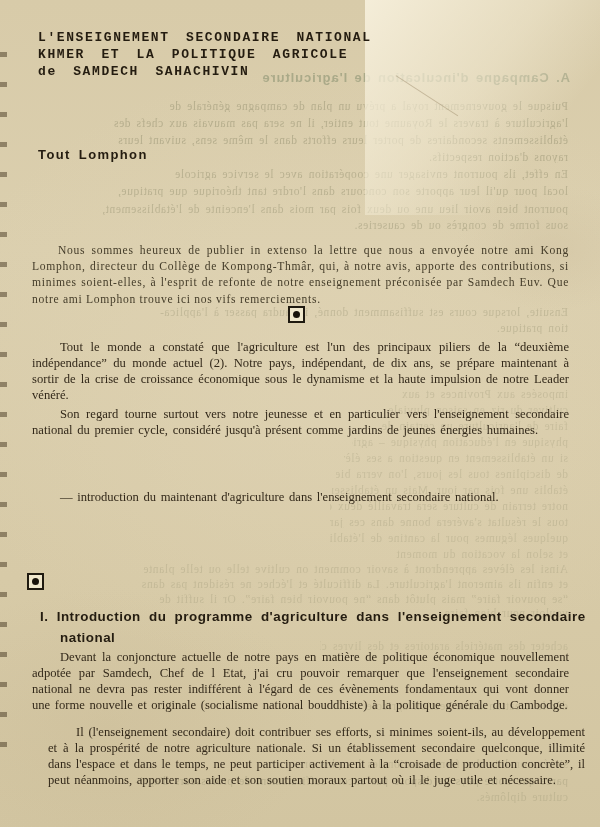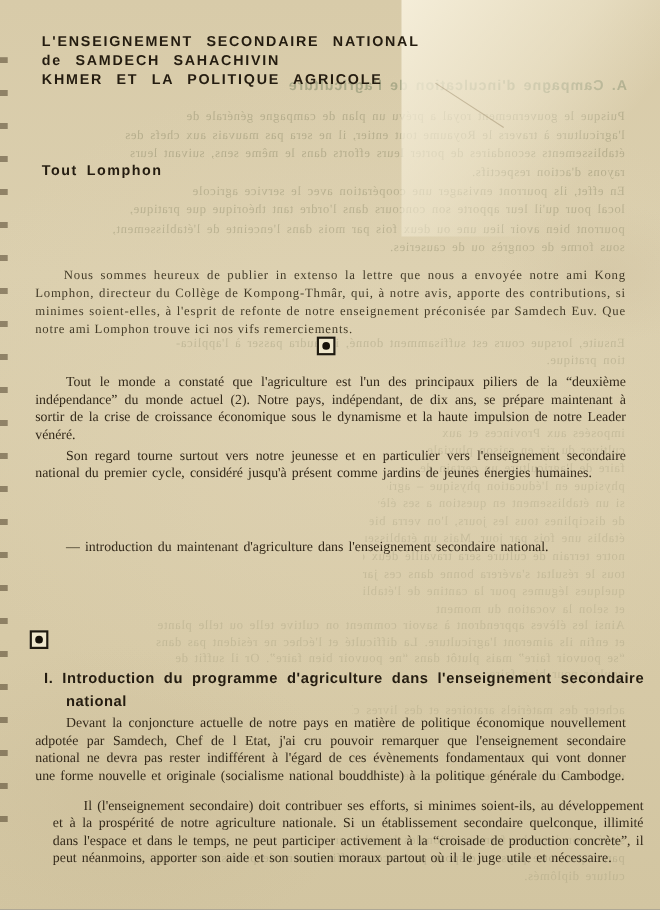--- a/index.html
+++ b/index.html
@@ -35,21 +35,21 @@
   .ghost-layer { position:absolute; inset:0; z-index:1; }
   .ghost {
     position:absolute; transform:scaleX(-1); white-space:nowrap; overflow:hidden;
     color:#8b8868; font-size:11.5px; letter-spacing:0.6px; word-spacing:2px;
     filter:blur(0.45px); text-align:left;
   }
   .ghost-bold { font-family:"Liberation Sans", sans-serif; font-weight:bold; color:#7c8767; letter-spacing:0.9px; }
   
   .content { position:absolute; inset:0; z-index:5; }
   .title { position:absolute; left:38px; top:29px; margin:0; font:bold 13px/17px "Liberation Sans", sans-serif; letter-spacing:1.6px; word-spacing:7px; color:#241c10; }
-  .tl { display:block; }
+  .tl { display:block;font-family:Liberation Mono, monospace; }
   .author { position:absolute; left:38px; top:147px; font:bold 13px "Liberation Sans", sans-serif; letter-spacing:1.4px; word-spacing:3px; color:#241c10; }
   .notice { position:absolute; left:32px; top:243px; width:537px; margin:0; font-size:11.6px; line-height:16.2px; letter-spacing:0.7px; color:#443c29; text-align:justify; text-indent:26px; }
   .body { position:absolute; left:32px; width:537px; margin:0; font-size:12.6px; line-height:16px; color:#33291a; text-align:justify; word-spacing:1.5px; }
   .indent { text-indent:28px; }
   .p1 { top:339px; } .p2 { top:406px; } .p3 { top:455px; }
   .li1 { top:489px; } .li2 { top:522px; }
   .sp1 { top:649px; } .sp2 { top:724px;margin-left:16px; }
   .section-heading { position:absolute; left:40px; top:606px; width:532px; margin:0; font:bold 13.4px/21px "Liberation Sans", sans-serif; letter-spacing:0.5px; word-spacing:4px; color:#241c10; padding-left:20px; text-indent:-20px; }
   .mark { position:absolute; width:13px; height:13px; border:2px solid #1f1a10; background:#efe7cc; display:flex; align-items:center; justify-content:center; }
   .mark-dot { width:7px; height:7px; background:#17120a; border-radius:50%; display:block; }
@@ -96,22 +96,22 @@
     </div>
 
   <div class="corner-crease"></div>
   <div class="edge-shadow"></div>
   <div class="edge-marks"></div>
 
   <div class="content">
 
     <h1 class="title">
       <span class="tl">L'ENSEIGNEMENT SECONDAIRE NATIONAL</span>
+      <span class="tl">KHMER ET LA POLITIQUE AGRICOLE</span>
       <span class="tl">de SAMDECH SAHACHIVIN</span>
-      <span class="tl">KHMER ET LA POLITIQUE AGRICOLE</span>
     </h1>
 
     <div class="author">Tout Lomphon</div>
 
     <p class="notice">Nous sommes heureux de publier in extenso la lettre que nous a envoyée notre ami Kong Lomphon, directeur du Collège de Kompong-Thmâr, qui, à notre avis, apporte des contributions, si minimes soient-elles, à l'esprit de refonte de notre enseignement préconisée par Samdech Euv. Que notre ami Lomphon trouve ici nos vifs remerciements.</p>
 
     <div class="mark mark-center">
       <span class="mark-dot"></span>
     </div>
 

